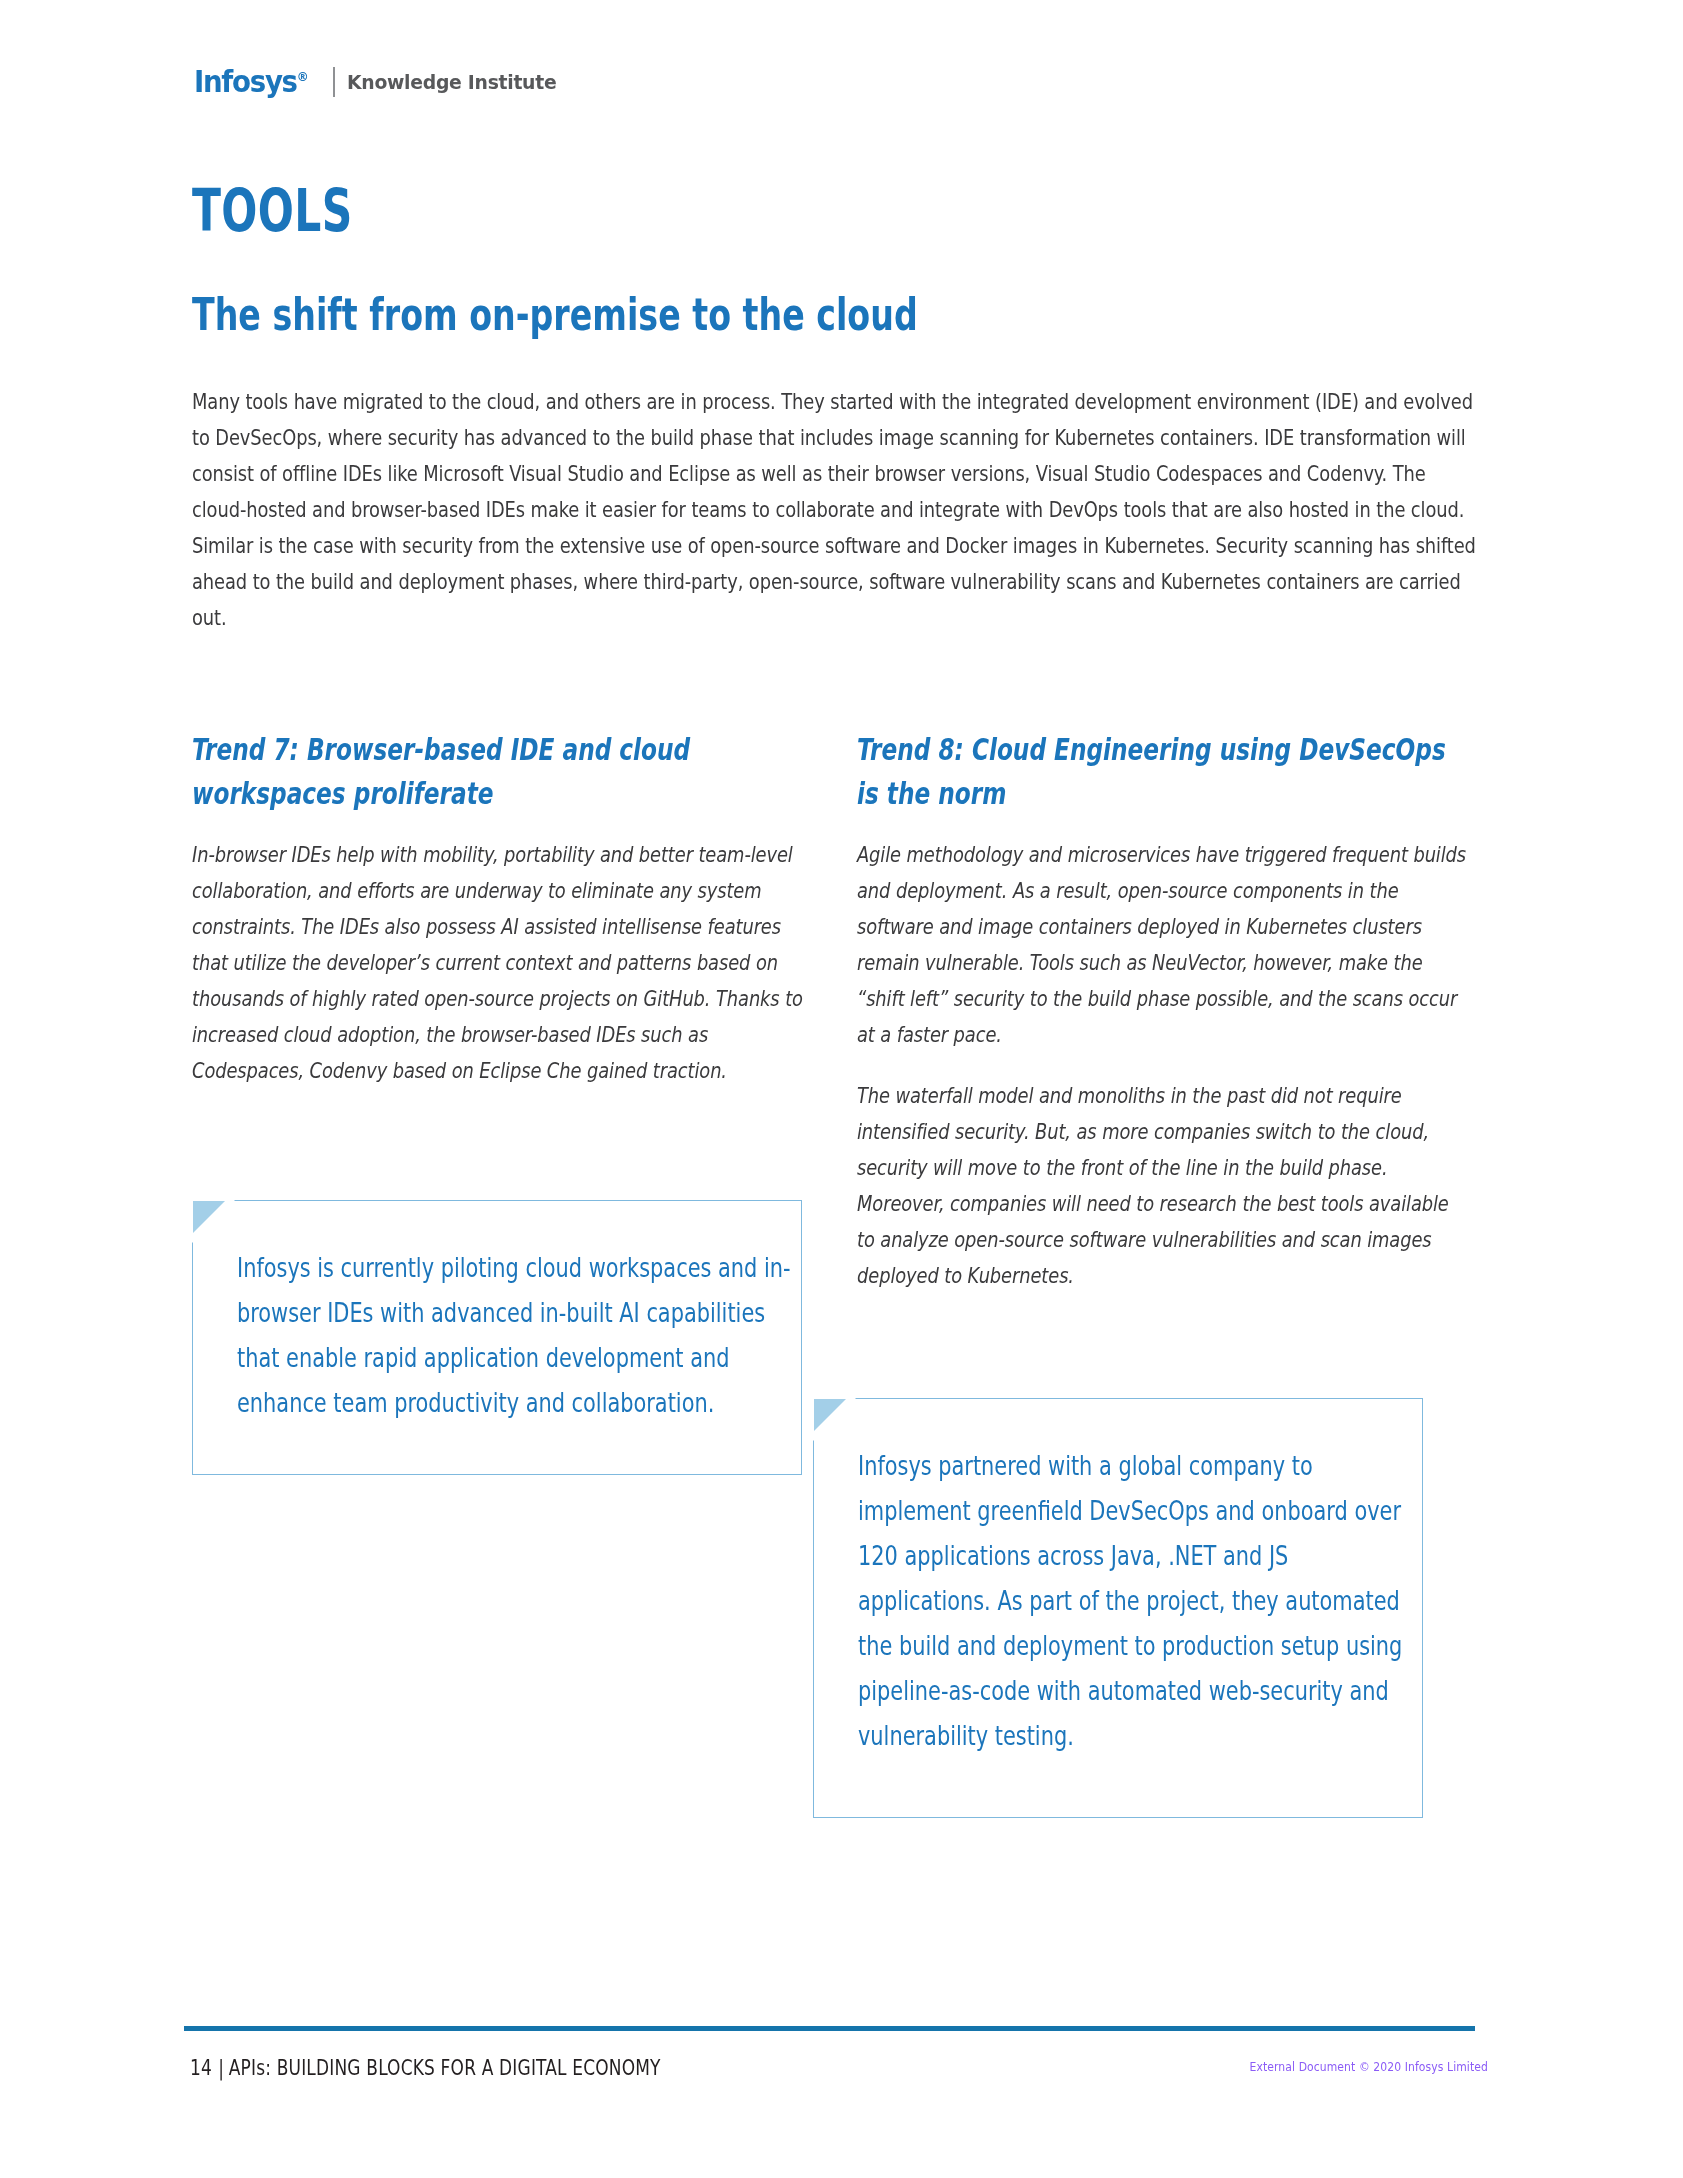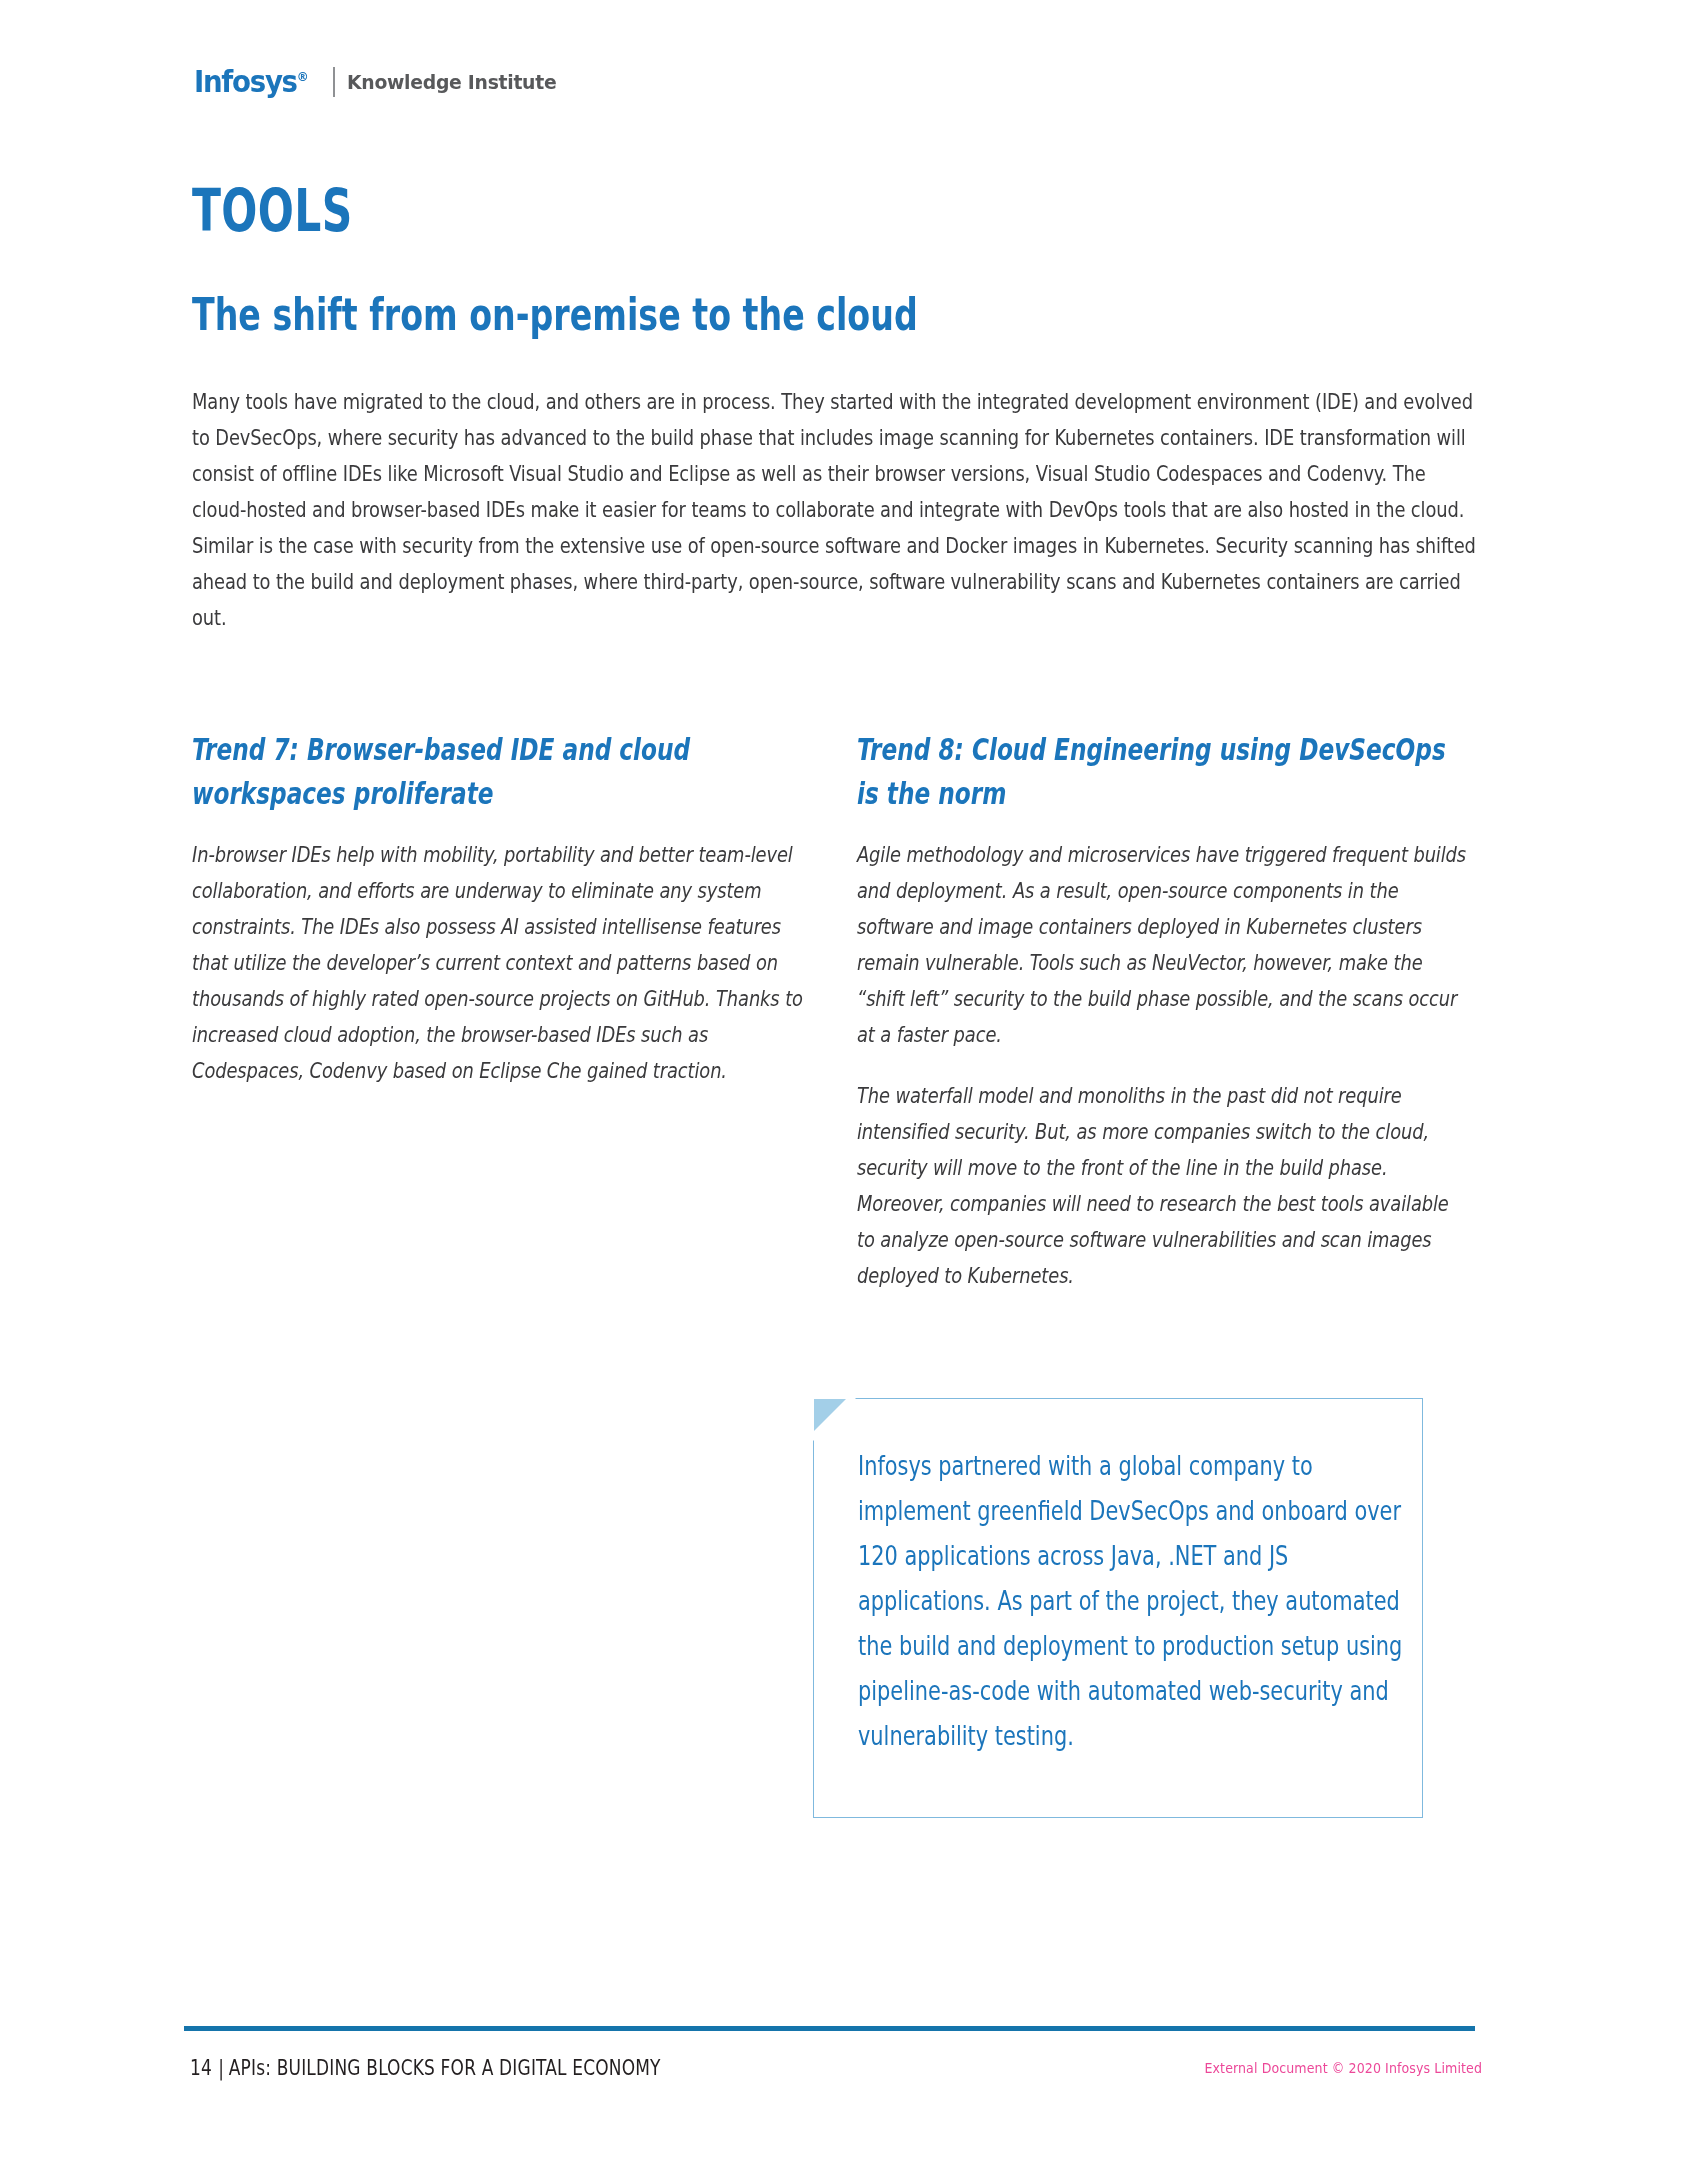--- a/index.html
+++ b/index.html
@@ -202,25 +202,25 @@
     color:#231f20;
     letter-spacing:0.2px;
     white-space:nowrap;
     transform:scaleX(0.9);
     transform-origin:left top;
   }
   .footer-left .pg { font-weight:400; }
   .footer-left .bar { margin:0 5px 0 7px; color:#231f20; }
   .footer-right {
     position:absolute;
-    right:201px; top:2060px;
+    right:195px; top:2060px;
     font-family:"DejaVu Sans Condensed","Liberation Sans", sans-serif;
     font-weight:300;
-    font-size:14px;
-    color:#ec4899;
+    font-size:12px;
+    color:#8b5cf6;
     letter-spacing:0.1px;
     white-space:nowrap;
   }
 </style>
 </head>
 <body>
 
 <div class="page">
 
   <div class="masthead">
@@ -238,20 +238,25 @@
     <h3 class="trend-head">Trend 7: Browser-based IDE and cloud workspaces proliferate</h3>
     <p class="body-p">In-browser IDEs help with mobility, portability and better team-level collaboration, and efforts are underway to eliminate any system constraints. The IDEs also possess AI assisted intellisense features that utilize the developer’s current context and patterns based on thousands of highly rated open-source projects on GitHub. Thanks to increased cloud adoption, the browser-based IDEs such as Codespaces, Codenvy based on Eclipse Che gained traction.</p>
   </div>
 
   <div class="col col-right">
     <h3 class="trend-head">Trend 8: Cloud Engineering using DevSecOps is the norm</h3>
     <p class="body-p">Agile methodology and microservices have triggered frequent builds and deployment. As a result, open-source components in the software and image containers deployed in Kubernetes clusters remain vulnerable. Tools such as NeuVector, however, make the “shift left” security to the build phase possible, and the scans occur at a faster pace.</p>
     <p class="body-p">The waterfall model and monoliths in the past did not require intensified security. But, as more companies switch to the cloud, security will move to the front of the line in the build phase. Moreover, companies will need to research the best tools available to analyze open-source software vulnerabilities and scan images deployed to Kubernetes.</p>
   </div>
 
+  <div class="callout" id="callout-left">
+    <div class="fold-edge"></div>
+    <div class="fold-tri"></div>
+    <div class="callout-text">Infosys is currently piloting cloud workspaces and in-browser IDEs with advanced in-built AI capabilities that enable rapid application development and enhance team productivity and collaboration.</div>
+  </div>
 
   <div class="callout" id="callout-right">
     <div class="fold-edge"></div>
     <div class="fold-tri"></div>
     <div class="callout-text">Infosys partnered with a global company to implement greenfield DevSecOps and onboard over 120 applications across Java, .NET and JS applications. As part of the project, they automated the build and deployment to production setup using pipeline-as-code with automated web-security and vulnerability testing.</div>
   </div>
 
   <div class="footer-rule"></div>
   <div class="footer-left">
     <span class="pg">14</span><span class="bar">|</span><span>APIs: BUILDING BLOCKS FOR A DIGITAL ECONOMY</span>

